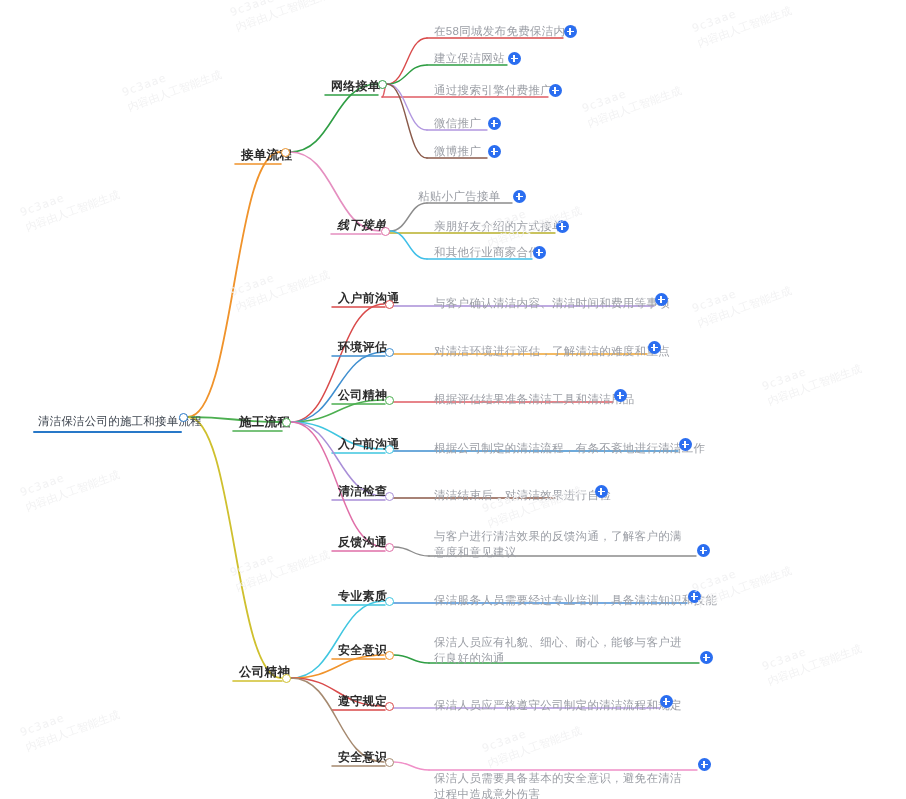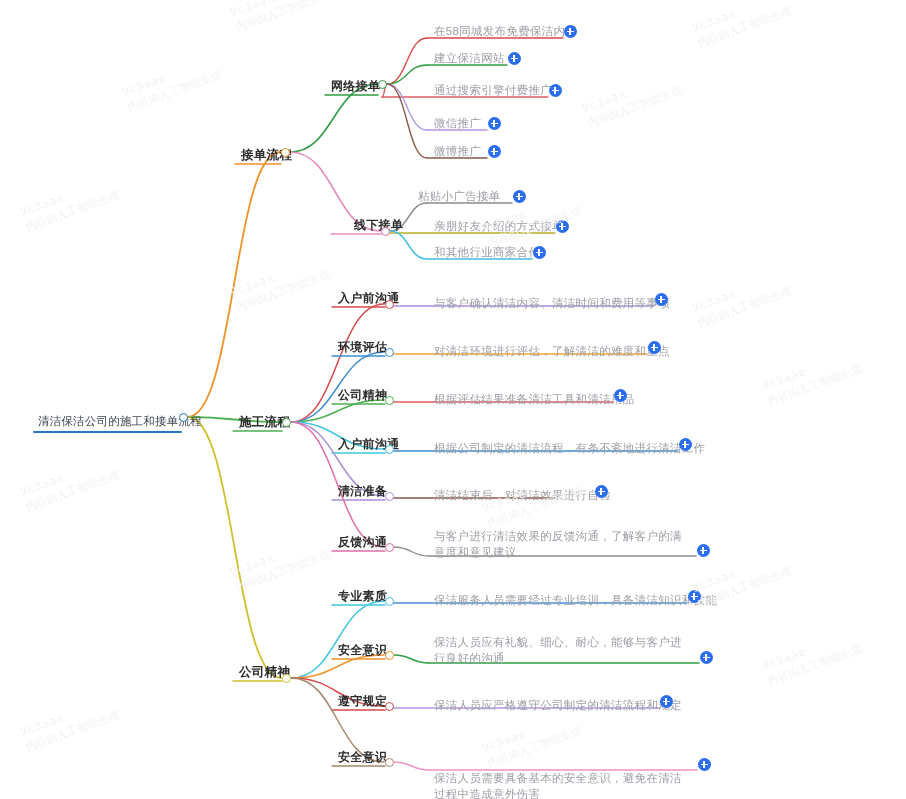--- a/index.html
+++ b/index.html
@@ -154,21 +154,21 @@
     <div class="node-label leaf-label" style="left: 434px; top: 24px;">在58同城发布免费保洁内容</div>
     <div class="plus-btn" style="left: 563.5px; top: 24.5px;"></div>
     <div class="node-label leaf-label" style="left: 434px; top: 51px;">建立保洁网站</div>
     <div class="plus-btn" style="left: 507.5px; top: 51.5px;"></div>
     <div class="node-label leaf-label" style="left: 434px; top: 83px;">通过搜索引擎付费推广</div>
     <div class="plus-btn" style="left: 548.5px; top: 83.5px;"></div>
     <div class="node-label leaf-label" style="left: 434px; top: 116px;">微信推广</div>
     <div class="plus-btn" style="left: 487.5px; top: 116.5px;"></div>
     <div class="node-label leaf-label" style="left: 434px; top: 144px;">微博推广</div>
     <div class="plus-btn" style="left: 487.5px; top: 144.5px;"></div>
-    <div class="node-label sub-label" style="left: 354px; top: 218px;">线下接单</div>
+    <div class="node-label sub-label" style="left: 337px; top: 218px; font-style: italic;">线下接单</div>
     <div class="dot" style="left: 380.5px; top: 226.5px; border-color: rgb(224, 111, 168);"></div>
     <div class="node-label leaf-label" style="left: 418px; top: 189px;">粘贴小广告接单</div>
     <div class="plus-btn" style="left: 512.5px; top: 189.5px;"></div>
     <div class="node-label leaf-label" style="left: 434px; top: 219px;">亲朋好友介绍的方式接单</div>
     <div class="plus-btn" style="left: 555.5px; top: 219.5px;"></div>
     <div class="node-label leaf-label" style="left: 434px; top: 245px;">和其他行业商家合作</div>
     <div class="plus-btn" style="left: 532.5px; top: 245.5px;"></div>
     <div class="node-label main-label" style="left: 239px; top: 415px;">施工流程</div>
     <div class="dot" style="left: 281.5px; top: 417.5px; border-color: rgb(76, 175, 80);"></div>
     <div class="node-label sub-label" style="left: 338px; top: 291px;">入户前沟通</div>
@@ -180,21 +180,21 @@
     <div class="node-label leaf-label" style="left: 434px; top: 344px;">对清洁环境进行评估，了解清洁的难度和重点</div>
     <div class="plus-btn" style="left: 647.5px; top: 340.5px;"></div>
     <div class="node-label sub-label" style="left: 338px; top: 388px;">公司精神</div>
     <div class="dot" style="left: 384.5px; top: 395.5px; border-color: rgb(76, 175, 80);"></div>
     <div class="node-label leaf-label" style="left: 434px; top: 392px;">根据评估结果准备清洁工具和清洁用品</div>
     <div class="plus-btn" style="left: 613.5px; top: 388.5px;"></div>
     <div class="node-label sub-label" style="left: 338px; top: 437px;">入户前沟通</div>
     <div class="dot" style="left: 384.5px; top: 444.5px; border-color: rgb(63, 198, 224);"></div>
     <div class="node-label leaf-label" style="left: 434px; top: 441px;">根据公司制定的清洁流程，有条不紊地进行清洁工作</div>
     <div class="plus-btn" style="left: 678.5px; top: 437.5px;"></div>
-    <div class="node-label sub-label" style="left: 338px; top: 484px;">清洁准备</div>
+    <div class="node-label sub-label" style="left: 338px; top: 484px;">清洁检查</div>
     <div class="dot" style="left: 384.5px; top: 491.5px; border-color: rgb(169, 143, 216);"></div>
     <div class="node-label leaf-label" style="left: 434px; top: 488px;">清洁结束后，对清洁效果进行自检</div>
     <div class="plus-btn" style="left: 594.5px; top: 484.5px;"></div>
     <div class="node-label sub-label" style="left: 338px; top: 535px;">反馈沟通</div>
     <div class="dot" style="left: 384.5px; top: 542.5px; border-color: rgb(224, 111, 168);"></div>
     <div class="node-label leaf-label two-line" style="left: 434px; top: 528px;">与客户进行清洁效果的反馈沟通，了解客户的满意度和意见建议</div>
     <div class="plus-btn" style="left: 696.5px; top: 543.5px;"></div>
     <div class="node-label main-label" style="left: 239px; top: 665px;">公司精神</div>
     <div class="dot" style="left: 281.5px; top: 673.5px; border-color: rgb(207, 192, 46);"></div>
     <div class="node-label sub-label" style="left: 338px; top: 589px;">专业素质</div>

